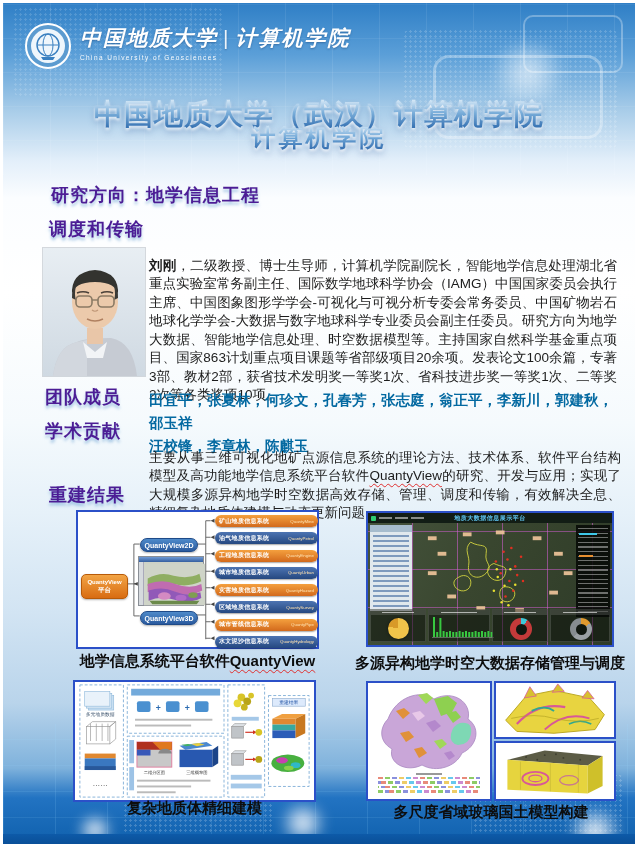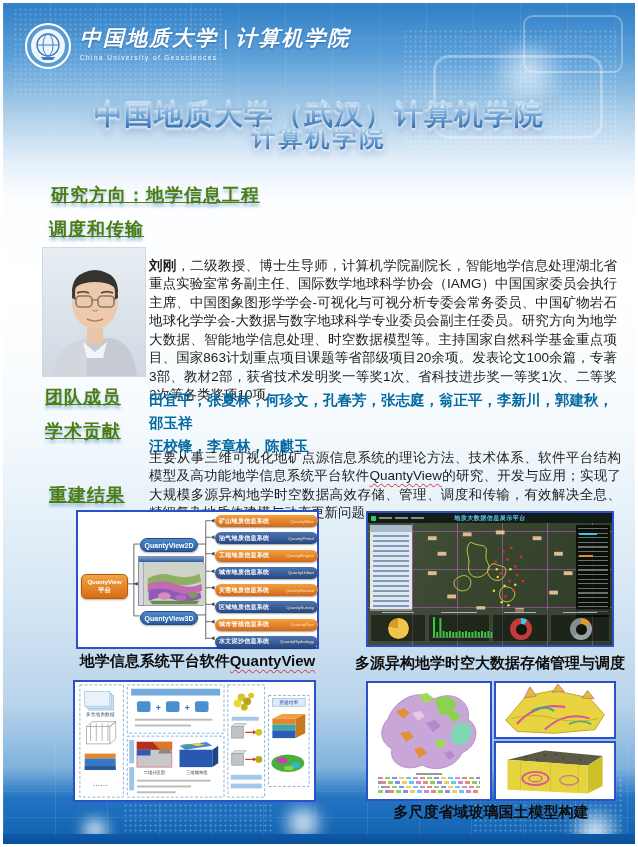--- a/index.html
+++ b/index.html
@@ -42,22 +42,22 @@
   .logo-en{font-size:6.5px;letter-spacing:1.4px;margin-top:1px;opacity:.95;}
   .title{position:absolute;left:0;top:84px;width:100%;text-align:center;font-weight:bold;font-size:29px;
     letter-spacing:1px;background:linear-gradient(180deg,#e9f5fd 5%,#79add9 45%,#3974b4 80%);
     -webkit-background-clip:text;background-clip:text;color:transparent;
     filter:drop-shadow(0 2px 1.5px rgba(255,255,255,.9)) drop-shadow(0 3px 3px rgba(60,100,160,.35));z-index:3;margin-top:8px;}
   .subtitle{position:absolute;left:0;top:119px;width:100%;text-align:center;font-weight:bold;font-size:24px;
     letter-spacing:3px;background:linear-gradient(180deg,#dcedfa 5%,#6da5d6 50%,#366fb0 85%);
     -webkit-background-clip:text;background-clip:text;color:transparent;
     filter:drop-shadow(0 2px 1.5px rgba(255,255,255,.9)) drop-shadow(0 3px 3px rgba(60,100,160,.35));z-index:3;}
   
-  .slabel{position:absolute;font-size:18px;font-weight:bold;color:#4d7c0f;letter-spacing:1px;
-    text-shadow:0 3px 3px rgba(120,170,215,.65);z-index:3;text-decoration:underline;}
+  .slabel{position:absolute;font-size:18px;font-weight:bold;color:#4c1d95;letter-spacing:1px;
+    text-shadow:0 3px 3px rgba(120,170,215,.65);z-index:3;}
   .l-dir{left:48px;top:180px;}
   .l-leader{left:46px;top:214px;}
   .l-team{left:42px;top:382px;}
   .l-contrib{left:42px;top:416px;}
   .l-progress{left:46px;top:480px;}
   
   .photo{position:absolute;left:40px;top:245px;width:102px;height:128px;z-index:3;box-shadow:0 0 0 1px rgba(150,160,170,.4);}
   .bio{position:absolute;left:146px;top:240px;width:468px;font-size:13.5px;line-height:18.5px;
     color:#1c1c1c;text-align:justify;z-index:3;}
   .bio b{font-weight:bold;}
@@ -501,20 +501,21 @@
         <rect x="202" y="44" width="24" height="6" fill="#38a8a0"></rect>
         <rect x="202" y="50" width="24" height="8" fill="#2b5cb8"></rect>
         <path d="M226,38 l10,-5 v20 l-10,5 z" fill="#c87820"></path>
         <ellipse cx="218" cy="84" rx="17" ry="9" fill="#48b040"></ellipse>
         <ellipse cx="212" cy="81" rx="6" ry="3.2" fill="#c840b0"></ellipse>
         <ellipse cx="226" cy="86" rx="5" ry="3" fill="#30b8c8"></ellipse>
         <ellipse cx="219" cy="89" rx="5" ry="2.4" fill="#88d048"></ellipse>
       </g>
     </svg>
   </div>
+  <div class="caption cap3">复杂地质体精细建模</div>
 
   <div class="figbox fig4l">
     <svg width="122" height="88" viewBox="0 0 122 88">
       <path d="M20,36 C28,14 52,6 66,16 C86,6 104,20 100,36 C114,46 108,64 94,70 C88,84 68,90 54,82 C38,90 20,80 24,66 C10,58 12,44 20,36 Z" fill="#c9a6d8" stroke="#a888c0" stroke-width=".8"></path>
       <path d="M66,16 l14,-3 l9,7 l-5,9 l-11,4 z" fill="#8ed050"></path>
       <path d="M50,12 l9,-2 l6,5 l-7,6 z" fill="#a0d858"></path>
       <path d="M78,30 l10,-2 l5,6 l-8,6 z" fill="#8ed050"></path>
       <path d="M92,40 q13,-2 11,11 q-2,11 -13,11 q-9,-2 -7,-11 q2,-9 9,-11 z" fill="#7ed8b4"></path>
       <path d="M28,28 l8,-3 l6,5 l-7,6 z" fill="#e0913a"></path>
       <path d="M32,50 l9,-2 l5,6 l-8,5 z" fill="#e0913a"></path>

